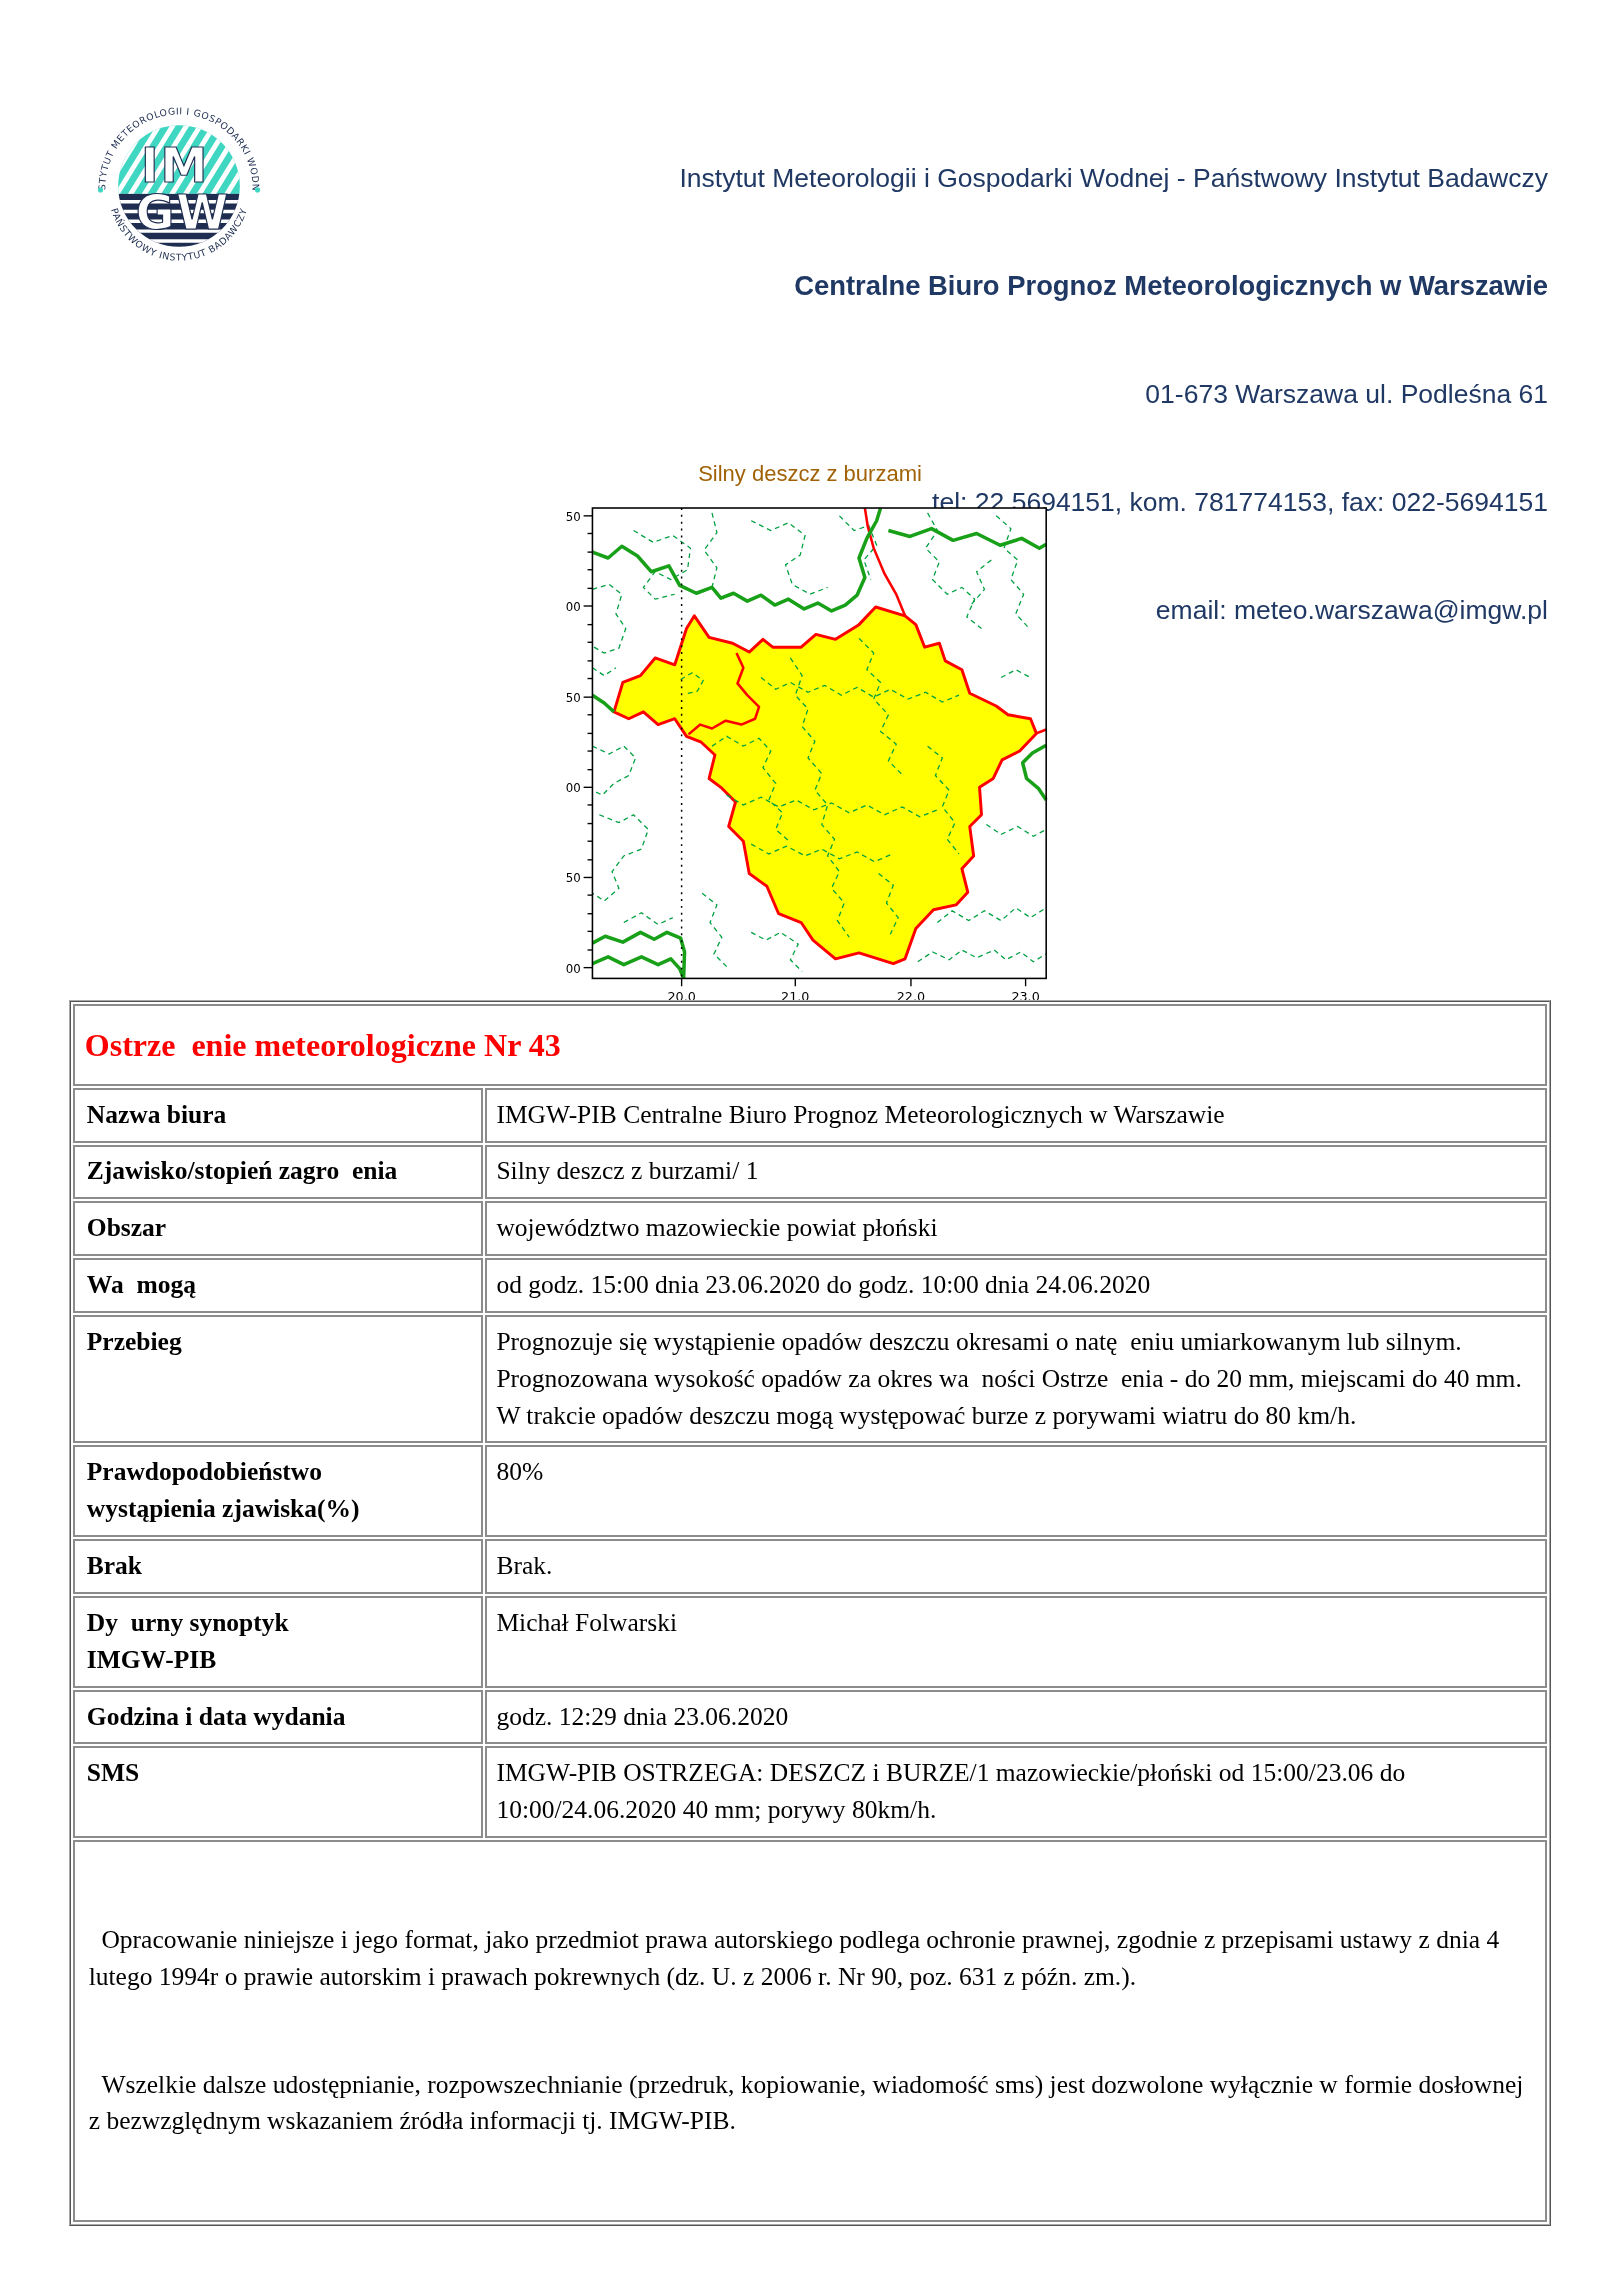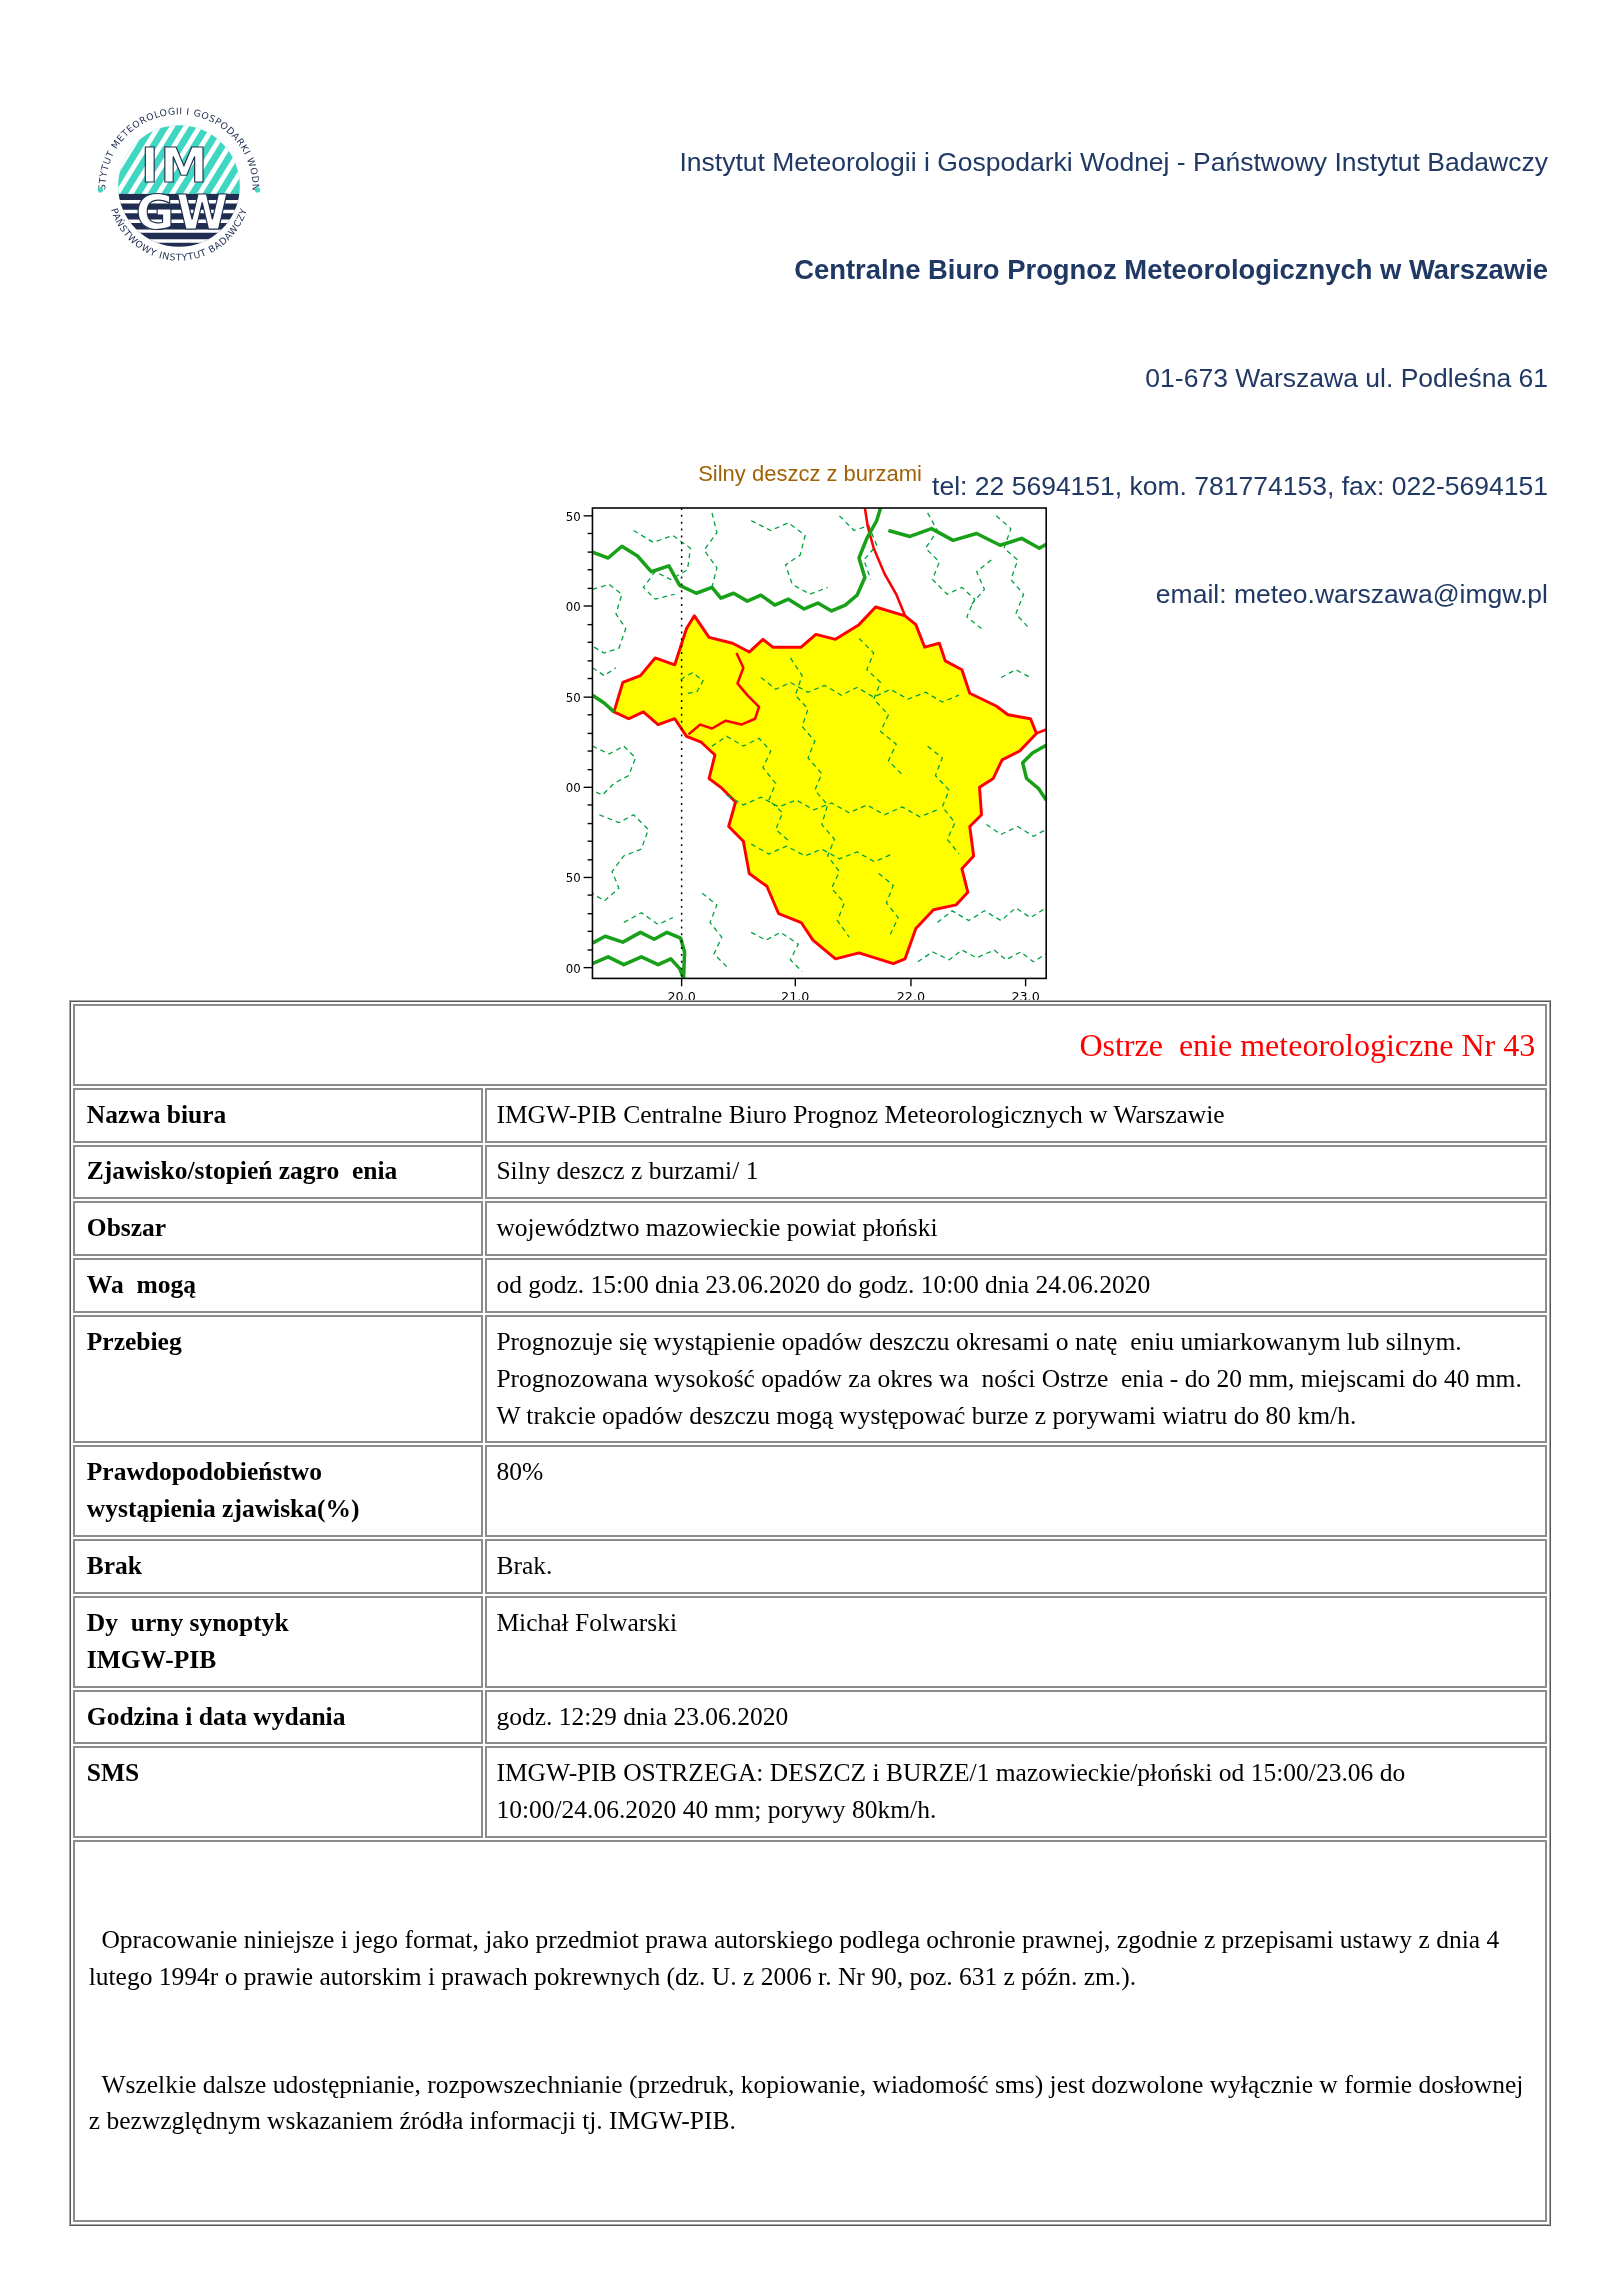--- a/index.html
+++ b/index.html
@@ -1,41 +1,41 @@
 <!DOCTYPE html>
 <html><head>
 <meta charset="utf-8">
 <style>
   html,body{margin:0;padding:0;background:#ffffff;}
   .page{position:relative;width:1620px;height:2293px;background:#ffffff;overflow:hidden;
         font-family:"Liberation Sans",sans-serif;}
 
   
   .logo{position:absolute;left:73px;top:80px;width:212px;height:212px;}
-  .letterhead-text{position:absolute;top:72px;right:72px;text-align:right;
+  .letterhead-text{position:absolute;top:88px;right:72px;text-align:right;
         color:#1f3864;font-size:26.5px;line-height:36px;white-space:pre-wrap;}
   .lh-bold{font-weight:bold;font-size:27.4px;}
 
   
   .doc-title{position:absolute;top:388px;left:0;width:100%;text-align:center;
         color:#000;font-size:28px;white-space:pre-wrap;}
 
   
   .map-block{position:absolute;top:461px;left:50%;transform:translateX(-50%);
         width:500px;text-align:center;}
   .map-title{font-size:22px;color:#a16207;margin-bottom:13.7px;white-space:pre-wrap;}
   .map-svg{display:block;margin:0 auto;}
 
   
   .warning-table{position:absolute;top:1000px;left:69px;width:1482px;
         border-collapse:separate;border-spacing:2.9px;border:2.9px ridge #a8a8a8;
         font-family:"Liberation Serif",serif;font-size:25.5px;color:#000;background:#fff;}
   .warning-table td{border:2px solid #8c8c8c;vertical-align:top;background:#fff;
         padding:6.9px 9.8px;line-height:1.45;white-space:pre-wrap;}
-  td.t-title{text-align:right;font-weight:normal;font-size:32px;color:#ff0000;
+  td.t-title{text-align:left;font-weight:bold;font-size:32px;color:#ff0000;
         padding:15.7px 9.8px;border:2px solid #8c8c8c;}
   td.t-label{width:384px;font-weight:bold;padding-left:11.8px;}
   td.t-footer{padding:7.8px 13.7px;line-height:1.42;}
   .bold{font-weight:normal;}
 </style>
 </head>
 <body>
 
 <div class="page">
 

